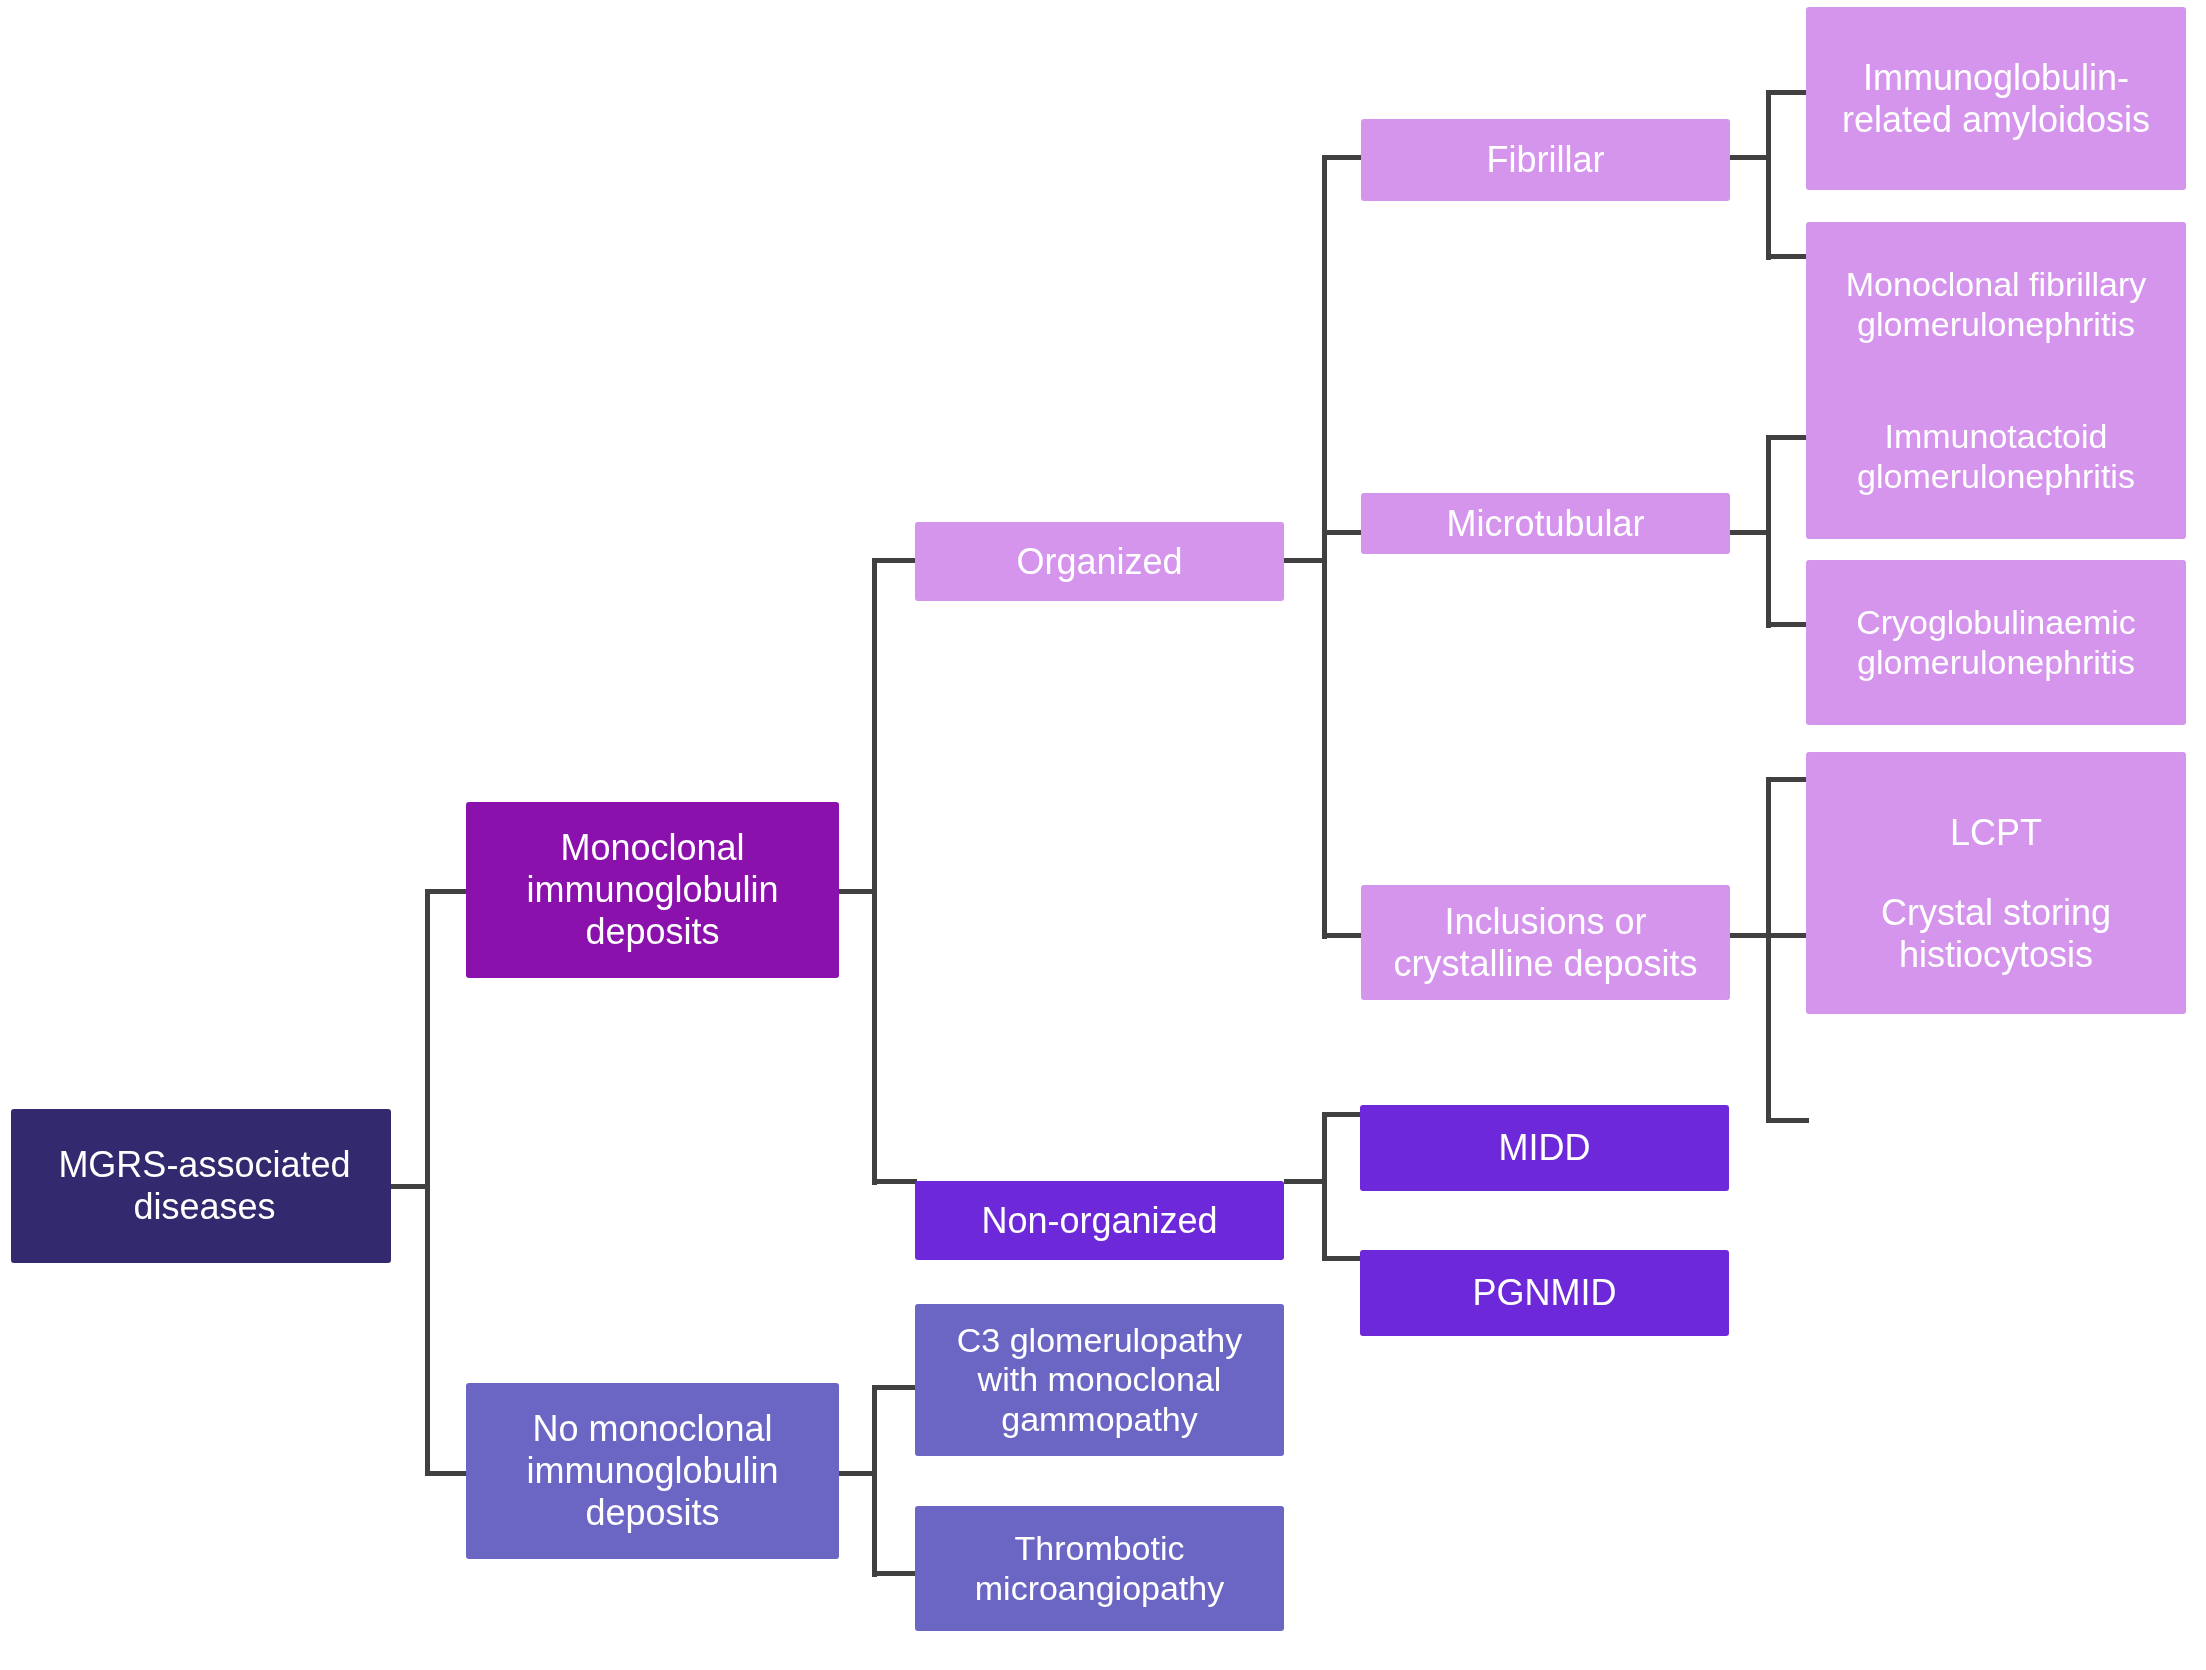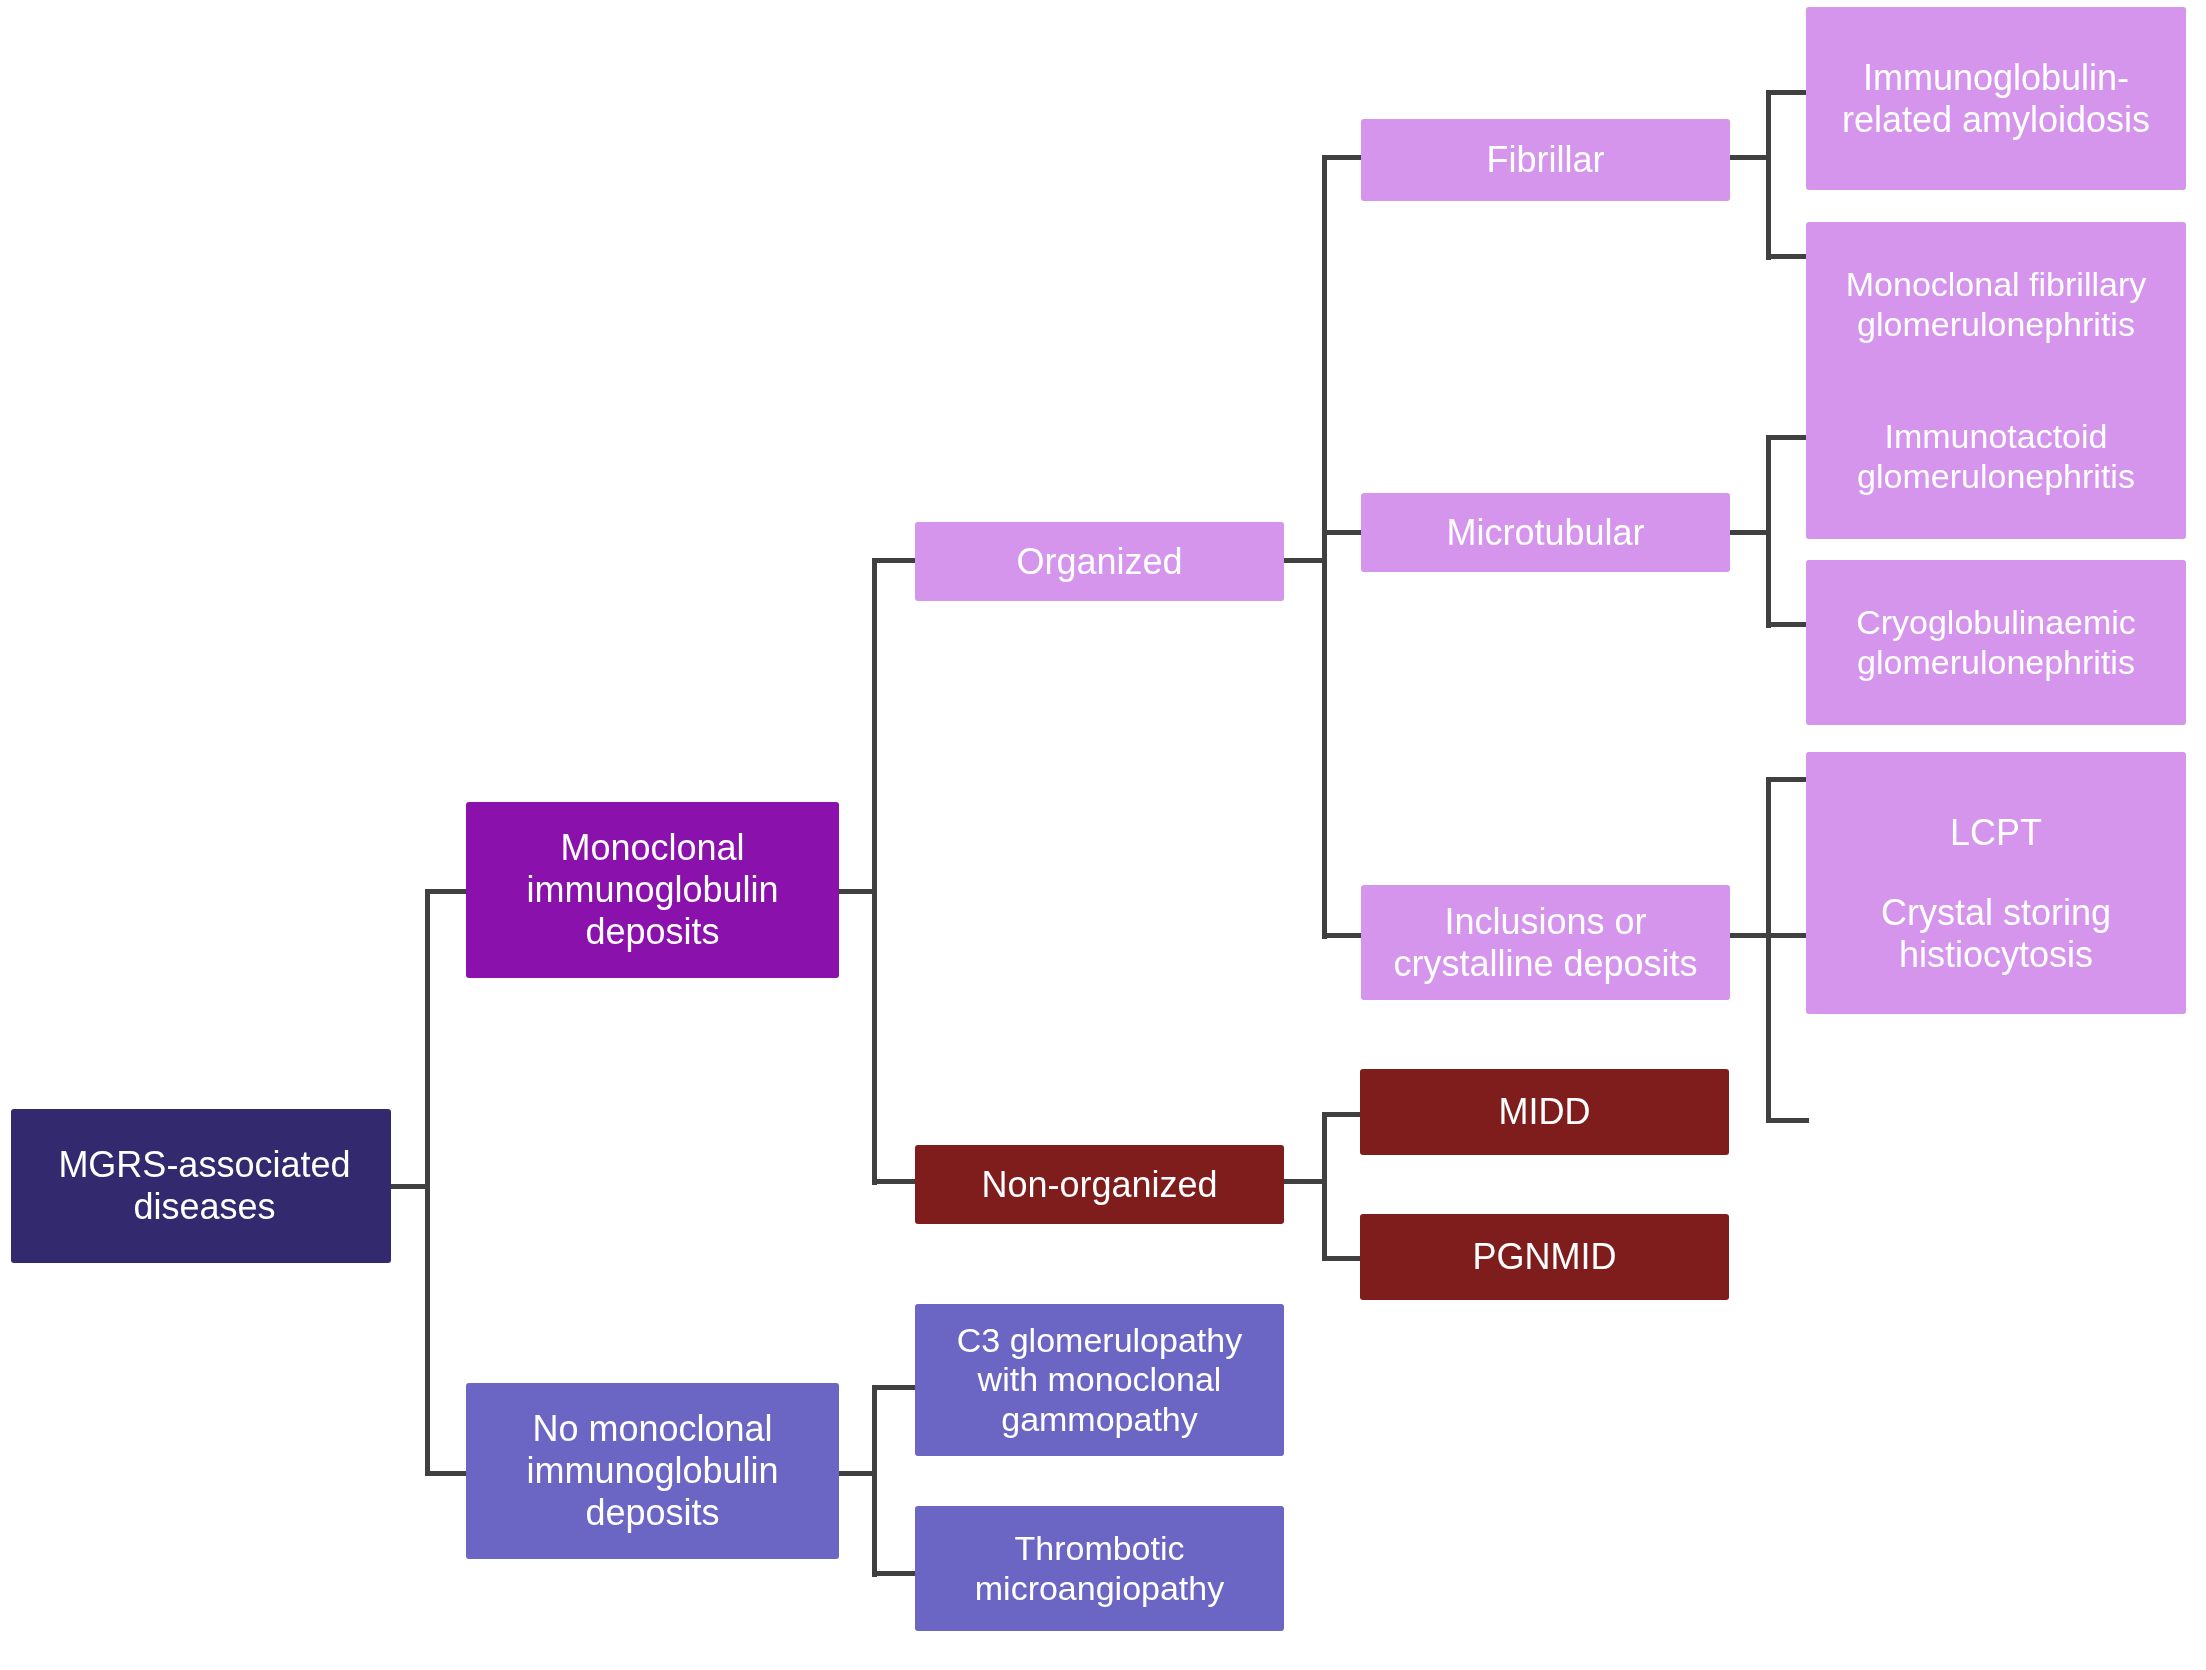--- a/index.html
+++ b/index.html
@@ -31,21 +31,21 @@
   }
   .node .label {
     display: block;
     width: 100%;
   }
   
   .c-root    { background: #32296e; }
   .c-deep    { background: #8a11ab; }
   .c-slate   { background: #6b66c4; }
   .c-orchid  { background: #d595ec; }
-  .c-gray    { background: #7f1d1d; }
+  .c-gray    { background: #6d28d9; margin-top: 36px; }
 
   
   .ln {
     position: absolute;
     background: #404040;
     z-index: 1;
   }
   .ln-h { height: 5.4px; }
   .ln-v { width: 5.4px; }
 </style>
@@ -121,21 +121,21 @@
   </div>
 
   <div class="node c-slate" style="left:915px; top:1506px; width:369px; height:125px; font-size:34px;">
     <span class="label">Thrombotic microangiopathy</span>
   </div>
 
   <div class="node c-orchid" style="left:1361px; top:119px; width:369px; height:82px; font-size:36px;">
     <span class="label">Fibrillar</span>
   </div>
 
-  <div class="node c-orchid" style="left:1361px; top:493px; width:369px; height:79px; font-size:36px;">
+  <div class="node c-orchid" style="left:1361px; top:493px; width:369px; height:61px; font-size:36px;">
     <span class="label">Microtubular</span>
   </div>
 
   <div class="node c-orchid" style="left:1361px; top:885px; width:369px; height:115px; font-size:36px;">
     <span class="label">Inclusions or crystalline deposits</span>
   </div>
 
   <div class="node c-gray" style="left:1360px; top:1069px; width:369px; height:86px; font-size:36px;">
     <span class="label">MIDD</span>
   </div>

